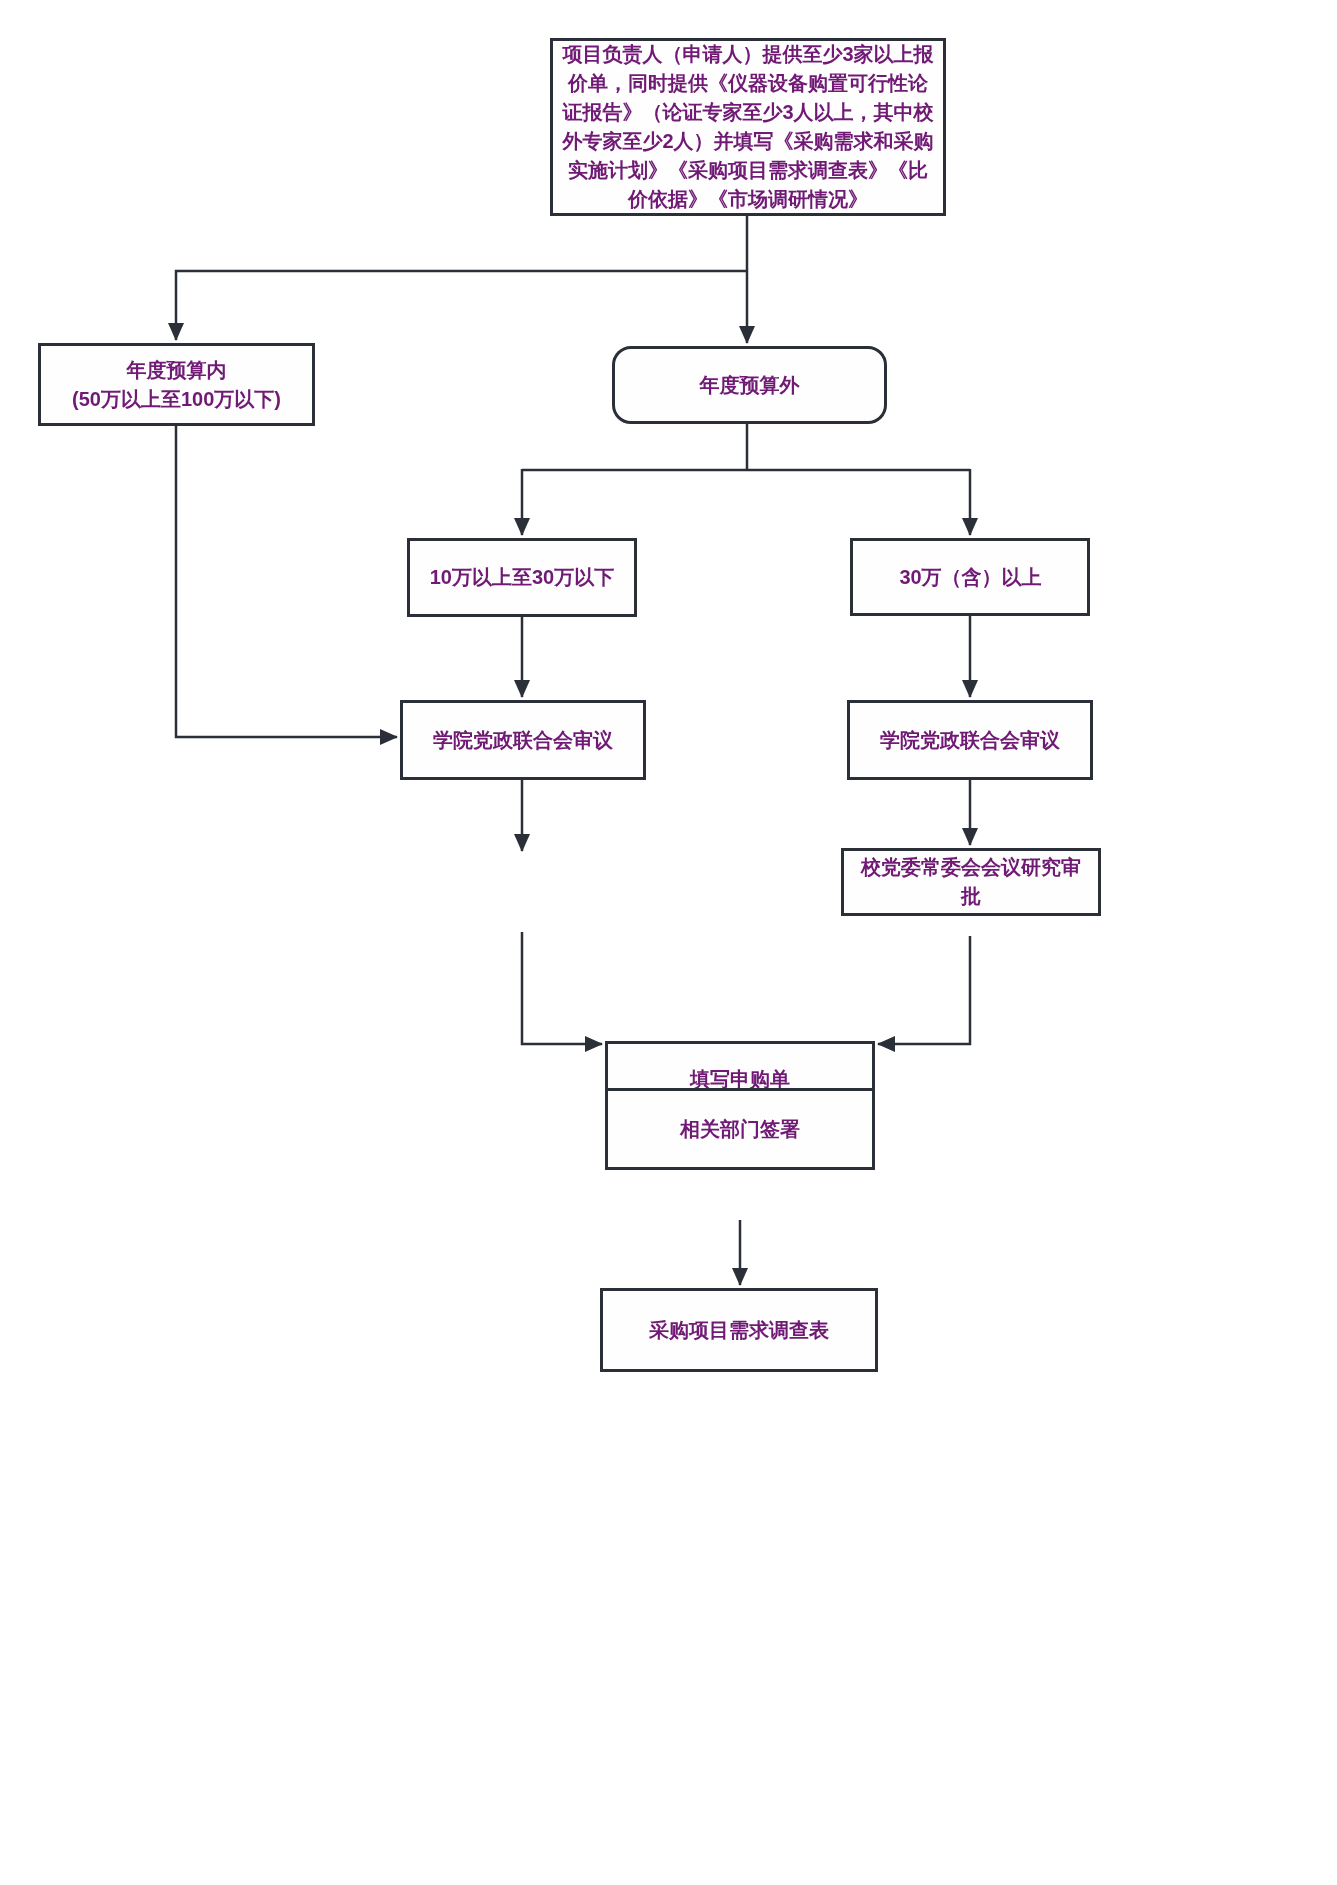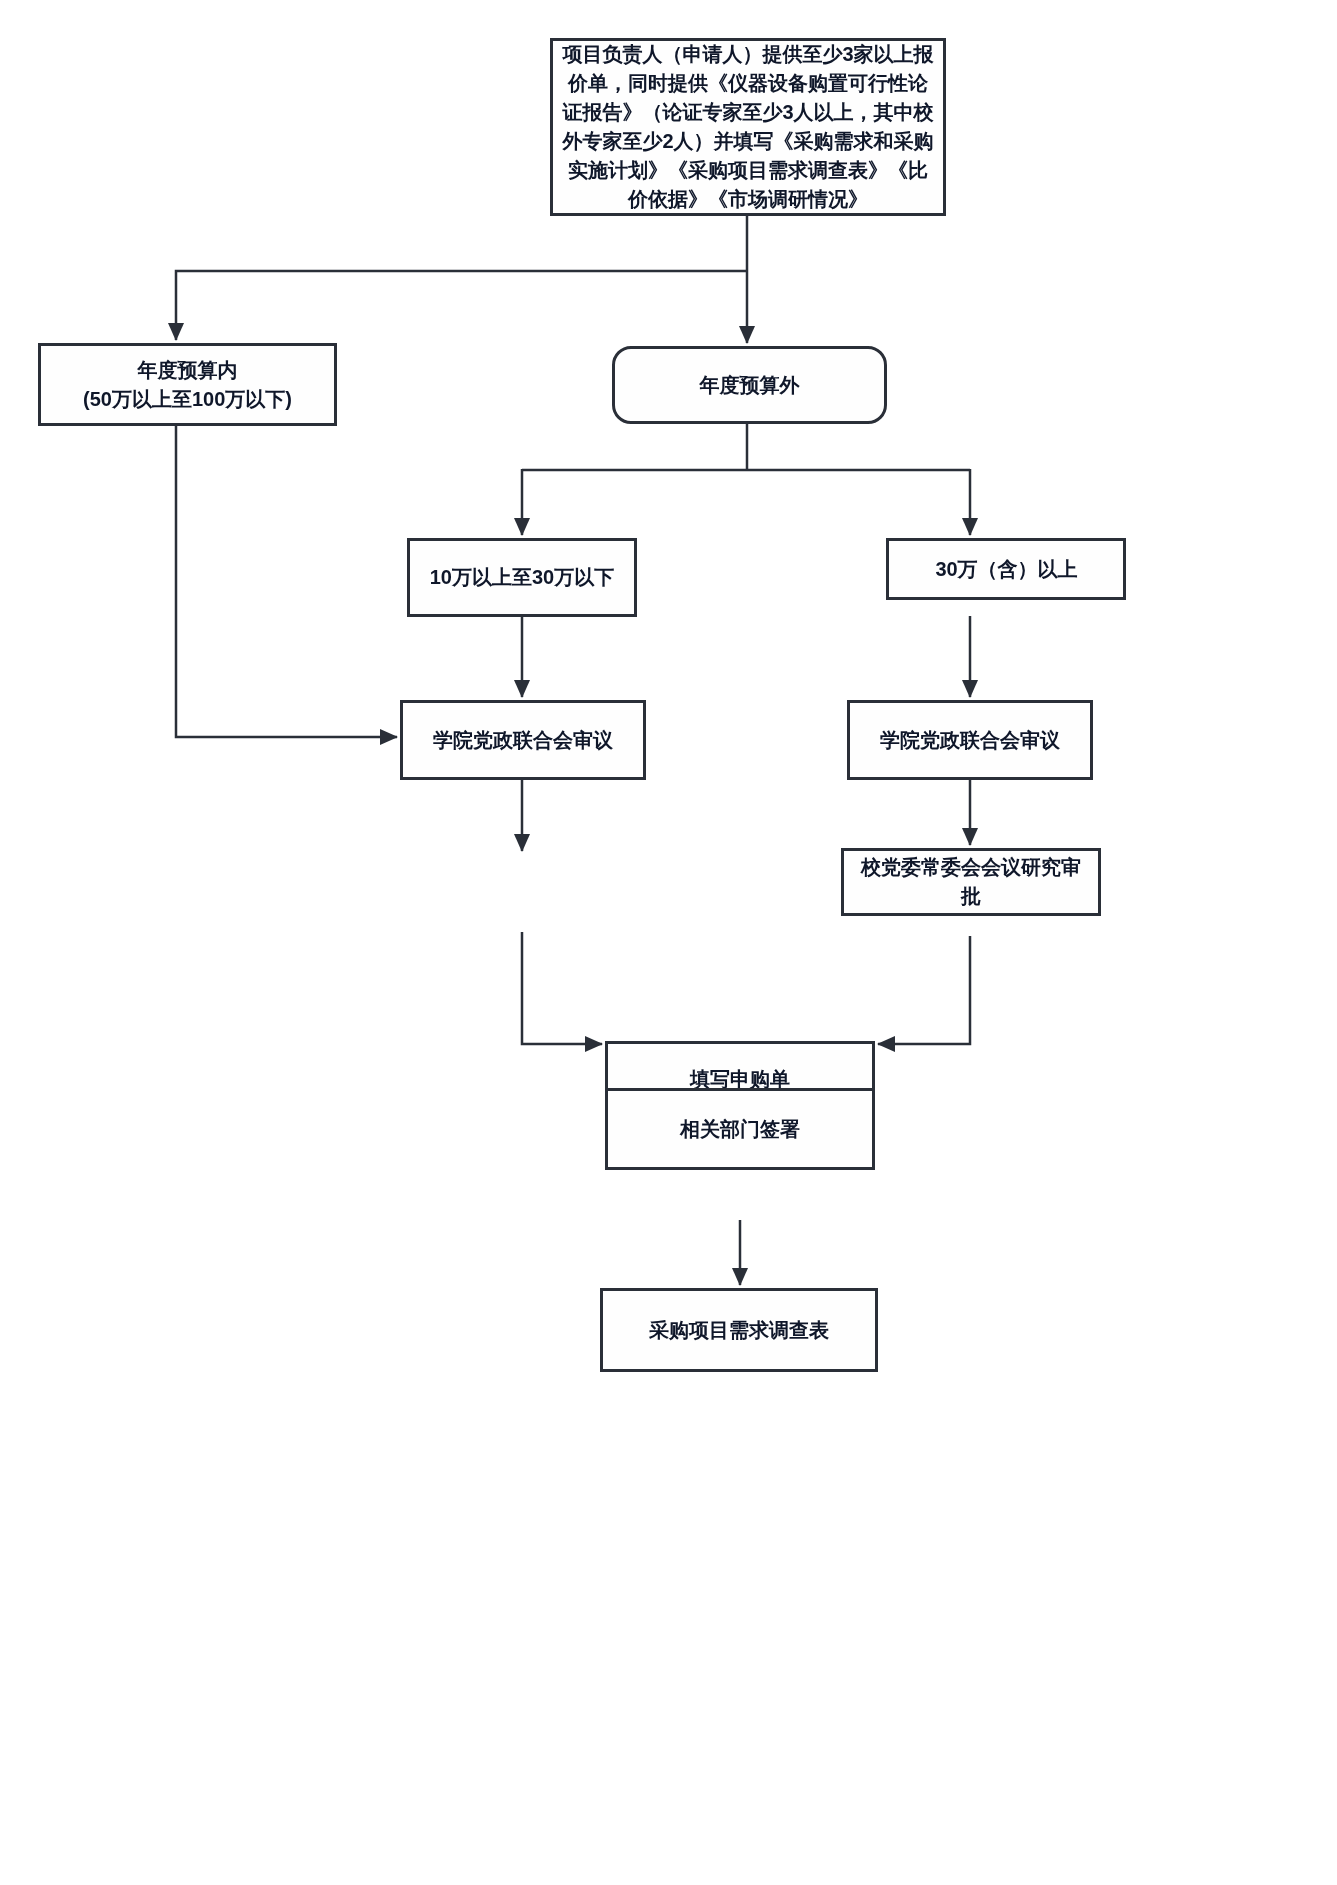--- a/index.html
+++ b/index.html
@@ -22,37 +22,37 @@
     left: 0;
     top: 0;
     width: 1337px;
     height: 1885px;
   }
   .node {
     position: absolute;
     box-sizing: border-box;
     border: 3px solid #2a2f38;
     background: #fefefe;
-    color: #0f172a;
+    color: #701a75;
     font-weight: bold;
     font-size: 20px;
     line-height: 1.45;
     display: flex;
     align-items: center;
     justify-content: center;
     text-align: center;
     white-space: pre-line;
     padding: 4px 8px;
   }
   
   #node-start      { left: 550px; top: 38px;   width: 396px; height: 178px; }
-  #node-within     { left: 38px;  top: 343px;  width: 299px; height: 83px;  }
+  #node-within     { left: 38px;  top: 343px;  width: 277px; height: 83px;  }
   #node-beyond     { left: 612px; top: 346px;  width: 275px; height: 78px; border-radius: 19px;  }
   #node-r10-30     { left: 407px; top: 538px;  width: 230px; height: 79px;  }
-  #node-r30        { left: 886px; top: 538px;  width: 240px; height: 62px; padding-left: 9px;  }
+  #node-r30        { left: 850px; top: 538px;  width: 240px; height: 78px; padding-left: 9px;  }
   #node-college-l  { left: 400px; top: 700px;  width: 246px; height: 80px;  }
   #node-college-r  { left: 847px; top: 700px;  width: 246px; height: 80px;  }
   #node-president  { left: 395px; top: 854px;  width: 252px; height: 78px;  }
   #node-committee  { left: 841px; top: 848px;  width: 260px; height: 68px;  }
   #node-fill       { left: 605px; top: 1006px; width: 270px; height: 76px; margin-top: 35px;  }
   #node-sign       { left: 605px; top: 1088px; width: 270px; height: 82px;  }
   #node-exec       { left: 600px; top: 1288px; width: 278px; height: 84px;  }
 </style>
 </head>
 <body>

